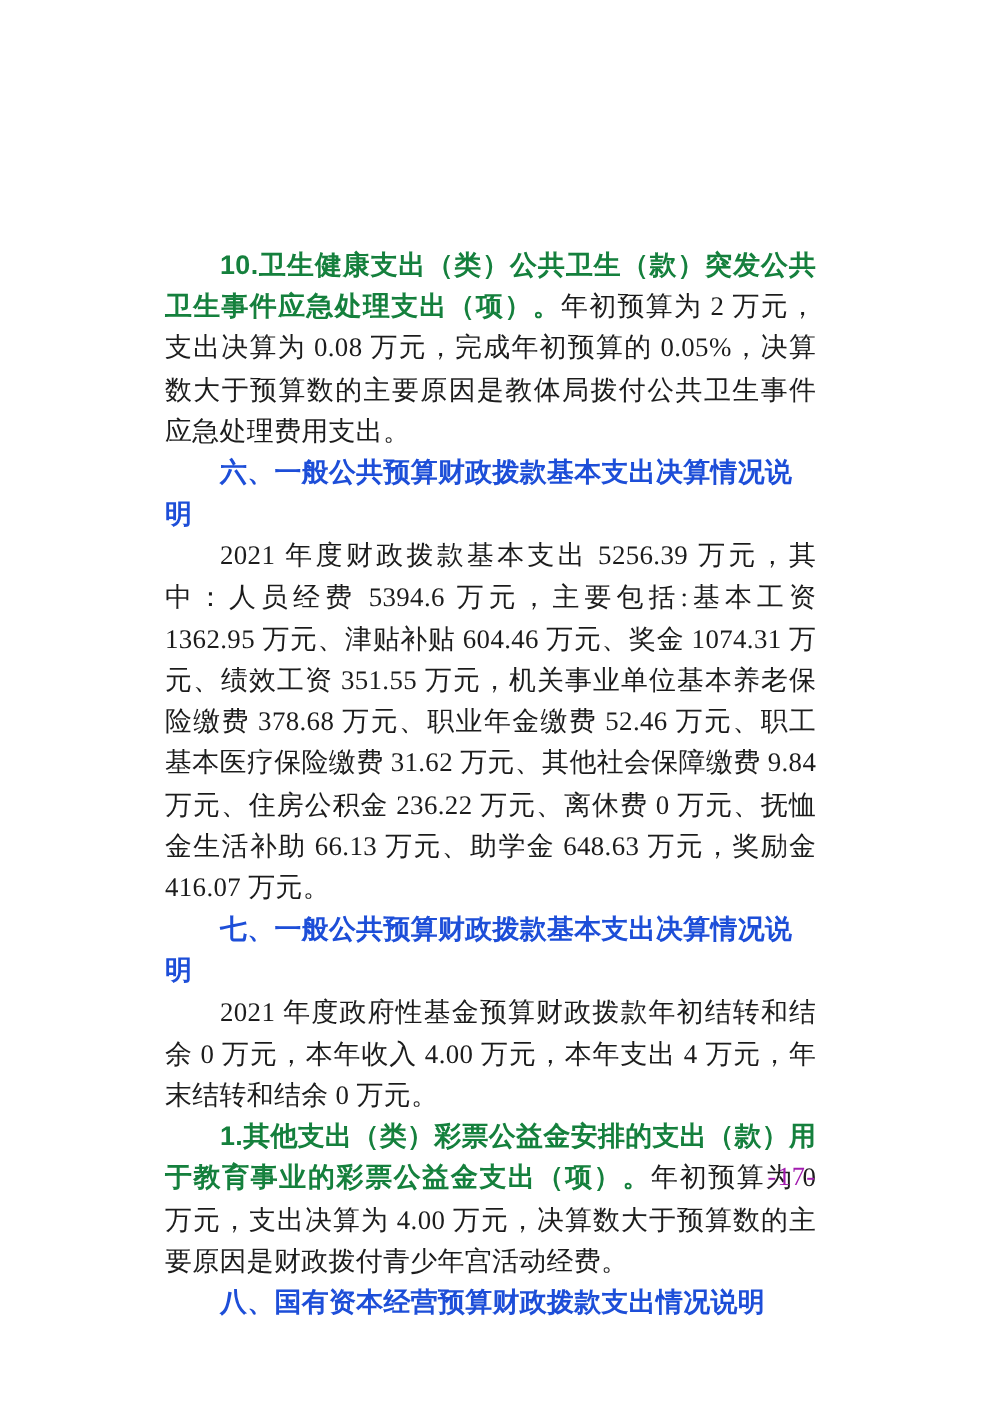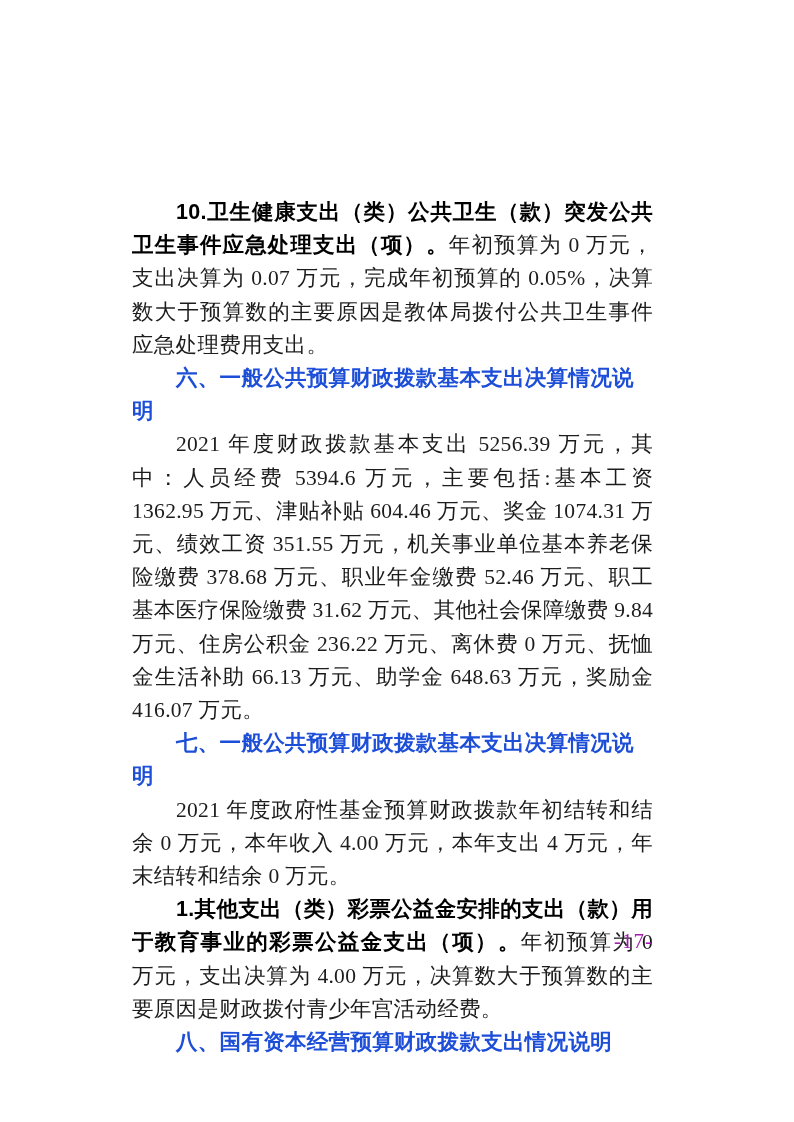--- a/index.html
+++ b/index.html
@@ -27,21 +27,21 @@
     letter-spacing: 0.3px;
   }
   .content p {
     margin: 0;
     padding: 0;
     text-indent: 44px;
   }
   .para-lead {
     font-family: "Liberation Sans", "DejaVu Sans", sans-serif;
     font-weight: bold;
-    color: #000000;
+    color: #15803d;
   }
   .heading {
     font-family: "Liberation Sans", "DejaVu Sans", sans-serif;
     font-weight: bold;
     color: #1d4ed8;
     text-align: left;
   }
   .page-number {
     position: absolute;
     top: 929px;
@@ -51,21 +51,21 @@
     color: #a21caf;
     font-family: "Liberation Serif", "DejaVu Serif", serif;
   }
 </style>
 </head>
 <body>
 
 <div class="page">
   <div class="content">
 
-    <p class="para"><b class="para-lead">10.卫生健康支出（类）公共卫生（款）突发公共卫生事件应急处理支出（项）。</b><span>年初预算为 0 万元，支出决算为 0.07 万元，完成年初预算的 0.05%，决算数大于预算数的主要原因是教体局拨付公共卫生事件应急处理费用支出。</span></p>
+    <p class="para"><b class="para-lead">10.卫生健康支出（类）公共卫生（款）突发公共卫生事件应急处理支出（项）。</b><span>年初预算为 2 万元，支出决算为 0.08 万元，完成年初预算的 0.05%，决算数大于预算数的主要原因是教体局拨付公共卫生事件应急处理费用支出。</span></p>
 
     <p class="heading">六、一般公共预算财政拨款基本支出决算情况说明</p>
 
     <p class="para">2021 年度财政拨款基本支出 5256.39 万元，其中：人员经费 5394.6 万元，主要包括:基本工资 1362.95 万元、津贴补贴 604.46 万元、奖金 1074.31 万元、绩效工资 351.55 万元，机关事业单位基本养老保险缴费 378.68 万元、职业年金缴费 52.46 万元、职工基本医疗保险缴费 31.62 万元、其他社会保障缴费 9.84 万元、住房公积金 236.22 万元、离休费 0 万元、抚恤金生活补助 66.13 万元、助学金 648.63 万元，奖励金 416.07 万元。</p>
 
     <p class="heading">七、一般公共预算财政拨款基本支出决算情况说明</p>
 
     <p class="para">2021 年度政府性基金预算财政拨款年初结转和结余 0 万元，本年收入 4.00 万元，本年支出 4 万元，年末结转和结余 0 万元。</p>
 
 

